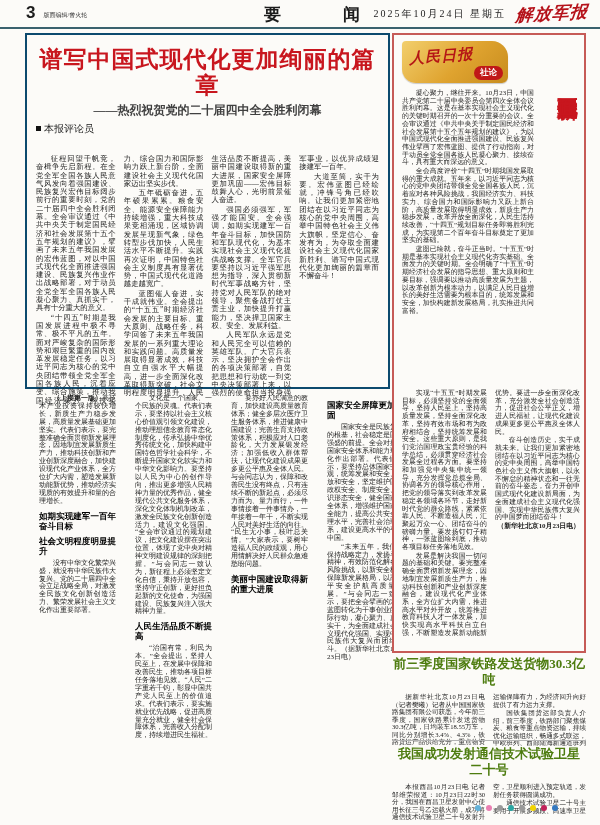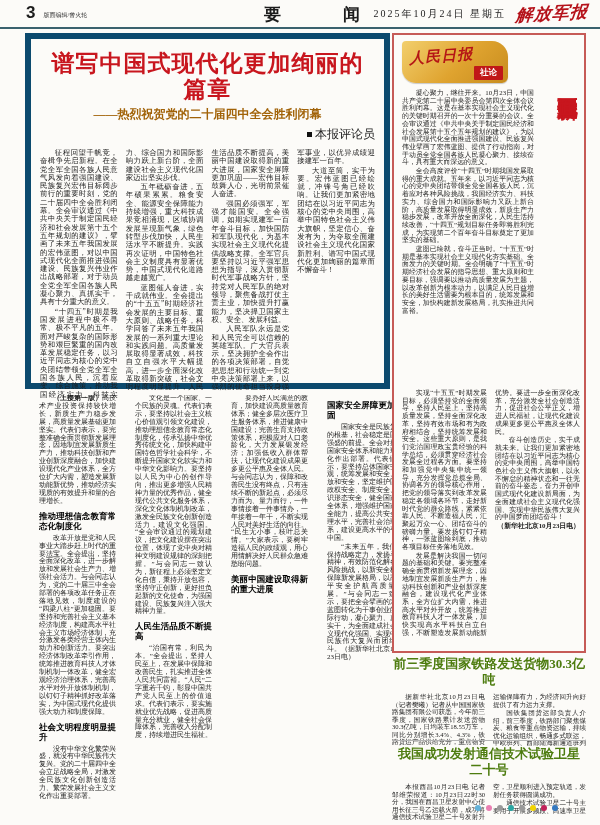--- a/index.html
+++ b/index.html
@@ -13,25 +13,25 @@
   .editor-credit{font-size:6px;color:#333;padding-bottom:2px;}
   .section-title{position:absolute;left:4px;right:0;top:3px;text-align:center;
         font-family:Liberation Mono, monospace;font-weight:900;font-size:17px;letter-spacing:26px;text-indent:26px;margin-left:20px;}
   .hdr-right{position:absolute;right:12px;top:2px;display:flex;align-items:center;gap:10px;}
   .pub-date{font-size:10px;letter-spacing:2px;color:#222;}
   .masthead{font-family:"DejaVu Serif",serif;font-style:italic;font-weight:900;font-size:17px;
         color:#b5121a;transform:skewX(-8deg) rotate(-3deg);letter-spacing:1px;}
 
   
   .main-box{position:absolute;left:25px;top:33px;width:365px;height:356px;box-sizing:border-box;
-        border:6px solid #0c4a6e;padding:4px 9px;}
+        border:2px solid #0c4a6e;padding:4px 9px;}
   .main-headline{margin:7px 0 5px;text-align:center;font-family:"Liberation Sans",sans-serif;
         font-weight:900;font-size:23px;line-height:26px;color:#c8161e;letter-spacing:1px;}
-  .main-subtitle{margin:0 0 5px;text-align:center;font-weight:bold;font-size:12px;line-height:14px;color:#a16207;}
-  .byline{text-align:right;font-size:12px;margin-bottom:6px;}
+  .main-subtitle{margin:0 0 5px;text-align:center;font-weight:bold;font-size:12px;line-height:14px;color:#404040;}
+  .byline{text-align:left;font-size:10px;margin-bottom:19px;}
   .byline-square{display:inline-block;width:5px;height:5px;background:#111;margin-right:3px;vertical-align:1px;}
   .cols4{height:250px;overflow:hidden;column-count:4;column-gap:8px;column-fill:auto;
         font-size:7.4px;line-height:8.3px;text-align:justify;}
   .cols4 p{margin:0 0 1px;text-indent:2em;}
 
   
   .cont{position:absolute;left:25px;top:395px;width:365px;height:424px;display:flex;gap:19px;margin-left:14px;}
   .ccol{flex:1;overflow:hidden;font-size:7px;line-height:7.9px;text-align:justify;}
   .ccol p{margin:0 0 1px;text-indent:2em;}
   .ccol h4{font-family:"Liberation Sans",sans-serif;font-weight:bold;font-size:8.5px;
@@ -41,21 +41,21 @@
   
   .sidebar{position:absolute;left:392px;top:33px;width:194px;height:620px;box-sizing:border-box;
         border:2px solid #c65b57;background:#fcfbf8;}
   .pd-logo{position:absolute;top:6px;left:8px;width:106px;height:42px;
         background:linear-gradient(135deg,#f2cf6d,#dfa32f 55%,#c78c1e);
         border-radius:4px 16px 6px 14px;box-shadow:0 1px 1px rgba(0,0,0,.2);}
   .pd-logo-title{font-family:"DejaVu Serif",serif;font-style:italic;font-weight:900;
         font-size:15px;color:#b51616;padding:5px 0 0 7px;letter-spacing:1px;transform:rotate(-4deg);}
   .pd-logo-badge{position:absolute;right:5px;bottom:3px;background:#c01818;color:#fff;
         font-family:"Liberation Sans",sans-serif;font-size:8.5px;font-weight:bold;
-        padding:1px 6px;border-radius:1px;}
+        padding:1px 6px;border-radius:7px;}
   .sb-upper{position:absolute;top:54px;left:8px;width:132px;height:294px;overflow:hidden;
         font-size:6.9px;line-height:7.7px;text-align:justify;}
   .sb-upper p{margin:0 0 1px;text-indent:2em;}
   .sb-vtitle{position:absolute;top:48px;right:5px;height:306px;writing-mode:vertical-rl;
         font-family:"Liberation Sans",sans-serif;font-weight:900;font-size:20px;line-height:1.1;
         color:#c8161e;letter-spacing:0;}
   .sb-lower{position:absolute;top:354px;left:8px;width:178px;height:252px;overflow:hidden;
         column-count:2;column-gap:8px;column-fill:auto;font-size:6.9px;line-height:7.7px;text-align:justify;}
   .sb-lower p{margin:0 0 1px;text-indent:2em;}
   .sb-dateline{display:block;text-align:right;font-weight:bold;text-indent:0;}
@@ -106,29 +106,28 @@
       <p>蓝图催人奋进，实干成就伟业。全会提出的“十五五”时期经济社会发展的主要目标、重大原则、战略任务，科学回答了未来五年我国发展的一系列重大理论和实践问题。高质量发展取得显著成效，科技自立自强水平大幅提高，进一步全面深化改革取得新突破，社会文明程度明显提升，人民生活品质不断提高，美丽中国建设取得新的重大进展，国家安全屏障更加巩固——宏伟目标鼓舞人心，光明前景催人奋进。</p>
       <p>强国必须强军，军强才能国安。全会强调，如期实现建军一百年奋斗目标，加快国防和军队现代化，为基本实现社会主义现代化提供战略支撑。全军官兵要坚持以习近平强军思想为指导，深入贯彻新时代军事战略方针，坚持党对人民军队的绝对领导，聚焦备战打仗主责主业，加快提升打赢能力，坚决捍卫国家主权、安全、发展利益。</p>
       <p>人民军队永远是党和人民完全可以信赖的英雄军队。广大官兵表示，坚决拥护全会作出的各项决策部署，自觉把思想和行动统一到党中央决策部署上来，以强烈的使命担当投身强军事业，以优异成绩迎接建军一百年。</p>
       <p>大道至简，实干为要。宏伟蓝图已经绘就，冲锋号角已经吹响。让我们更加紧密地团结在以习近平同志为核心的党中央周围，高举中国特色社会主义伟大旗帜，坚定信心、奋发有为，为夺取全面建设社会主义现代化国家新胜利、谱写中国式现代化更加绚丽的篇章而不懈奋斗！</p>
     </div>
   </section>
 
   <section class="cont">
     <div class="ccol">
       <p><b class="cont-label">（上接第一版）</b><span>高技术产业投资保持较快增长，新质生产力稳步发展，高质量发展基础更加坚实。代表们表示，要完整准确全面贯彻新发展理念，因地制宜发展新质生产力，推动科技创新和产业创新深度融合，加快建设现代化产业体系，全方位扩大内需，塑造发展新动能新优势，推动经济实现质的有效提升和量的合理增长。</span></p>
-      <h4>推动理想信念教育常态化制度化</h4>
-      <p>改革开放是党和人民事业大踏步赶上时代的重要法宝。全会提出，坚持全面深化改革，进一步解放和发展社会生产力、增强社会活力。与会同志认为，党的二十届三中全会部署的各项改革任务正在落地见效，制度建设的“四梁八柱”更加稳固。要坚持和完善社会主义基本经济制度，构建高水平社会主义市场经济体制，充分激发各类经营主体内生动力和创新活力。要突出经济体制改革牵引作用，统筹推进教育科技人才体制机制一体改革，健全宏观经济治理体系，完善高水平对外开放体制机制，以钉钉子精神抓好改革落实，为中国式现代化提供强大动力和制度保障。</p>
+      <h4>如期实现建军一百年奋斗目标</h4>
       <h4>社会文明程度明显提升</h4>
       <p>没有中华文化繁荣兴盛，就没有中华民族伟大复兴。党的二十届四中全会立足战略全局，对激发全民族文化创新创造活力、繁荣发展社会主义文化作出重要部署。</p>
     </div>
     <div class="ccol">
       <p>文化是一个国家、一个民族的灵魂。代表们表示，要坚持以社会主义核心价值观引领文化建设，推动理想信念教育常态化制度化，传承弘扬中华优秀传统文化，加快构建中国特色哲学社会科学，不断提升国家文化软实力和中华文化影响力。要坚持以人民为中心的创作导向，推出更多增强人民精神力量的优秀作品，健全现代公共文化服务体系，深化文化体制机制改革，激发全民族文化创新创造活力，建设文化强国。“全会审议通过的规划建议，把文化建设摆在突出位置，体现了党中央对精神文明建设规律的深刻把握。”与会同志一致认为，新征程上必须坚定文化自信，秉持开放包容，坚持守正创新，更好担负起新的文化使命，为强国建设、民族复兴注入强大精神力量。</p>
       <h4>人民生活品质不断提高</h4>
-      <p>“治国有常，利民为本。”全会提出，坚持人民至上，在发展中保障和改善民生，扎实推进全体人民共同富裕。“人民”二字重若千钧，彰显中国共产党人民至上的价值追求。代表们表示，要实施就业优先战略，促进高质量充分就业，健全社会保障体系，完善收入分配制度，持续增进民生福祉。</p>
+      <p>“治国有常，利民为本。”全会提出，坚持人民至上，在发展中保障和改善民生，推动各项目标任务落地见效。“人民”二字重若千钧，彰显中国共产党人民至上的价值追求。代表们表示，要实施就业优先战略，促进高质量充分就业，健全社会保障体系，完善收入分配制度，持续增进民生福祉。</p>
     </div>
     <div class="ccol">
       <p>要办好人民满意的教育，加快建设高质量教育体系；健全多层次医疗卫生服务体系，推进健康中国建设；完善生育支持政策体系，积极应对人口老龄化，大力发展银发经济；加强低收入群体帮扶，让现代化建设成果更多更公平惠及全体人民。与会同志认为，保障和改善民生没有终点，只有连续不断的新起点，必须尽力而为、量力而行，一件事情接着一件事情办，一年接着一年干，不断实现人民对美好生活的向往。“民生无小事，枝叶总关情。”大家表示，要树牢造福人民的政绩观，用心用情解决好人民群众急难愁盼问题。</p>
       <h4>美丽中国建设取得新的重大进展</h4>
     </div>
     <div class="ccol">
       <h4>国家安全屏障更加巩固</h4>
       <p>国家安全是民族复兴的根基，社会稳定是国家强盛的前提。全会对推进国家安全体系和能力现代化作出部署。代表们表示，要坚持总体国家安全观，统筹发展和安全、开放和安全，坚定维护国家政权安全、制度安全、意识形态安全，健全国家安全体系，增强维护国家安全能力，提高公共安全治理水平，完善社会治理体系，建设更高水平的平安中国。</p>
       <p>“未来五年，我们要保持战略定力，发扬斗争精神，有效防范化解各类风险挑战，以新安全格局保障新发展格局，以高水平安全护航高质量发展。”与会同志一致表示，要把全会擘画的宏伟蓝图转化为干事创业的实际行动，凝心聚力、真抓实干，为全面建成社会主义现代化强国、实现中华民族伟大复兴而团结奋斗。（据新华社北京10月23日电）</p>
     </div>

